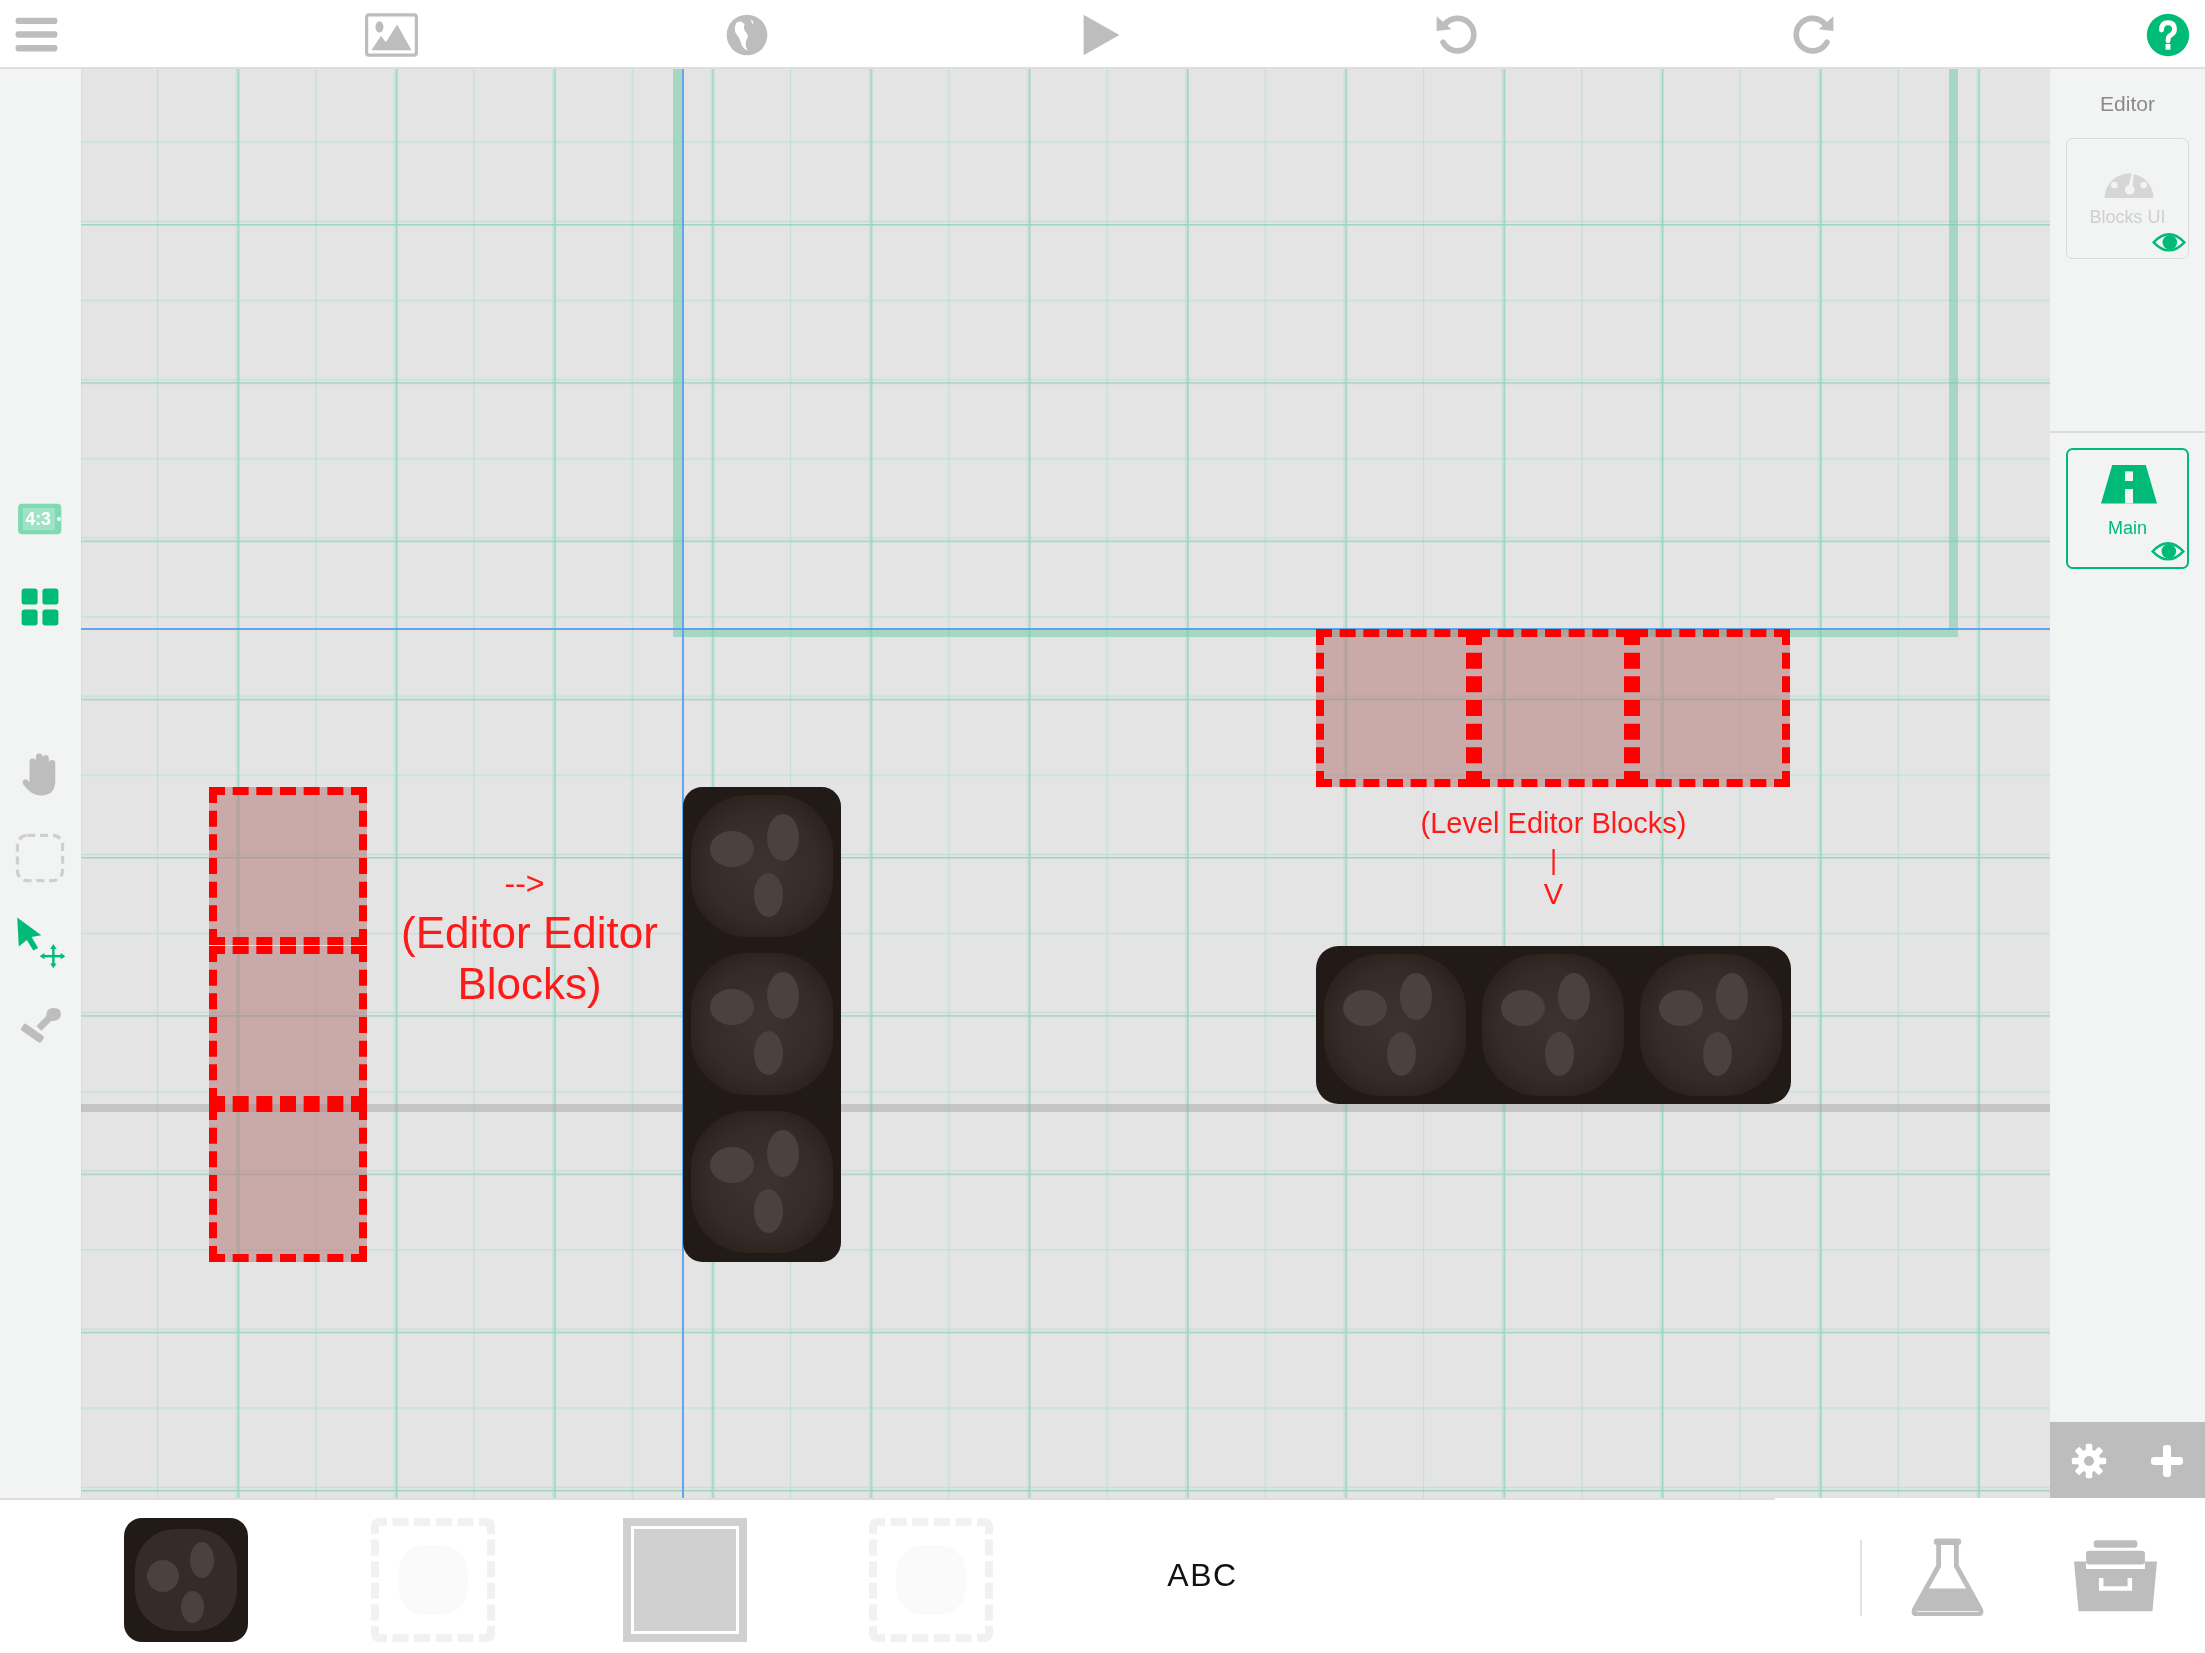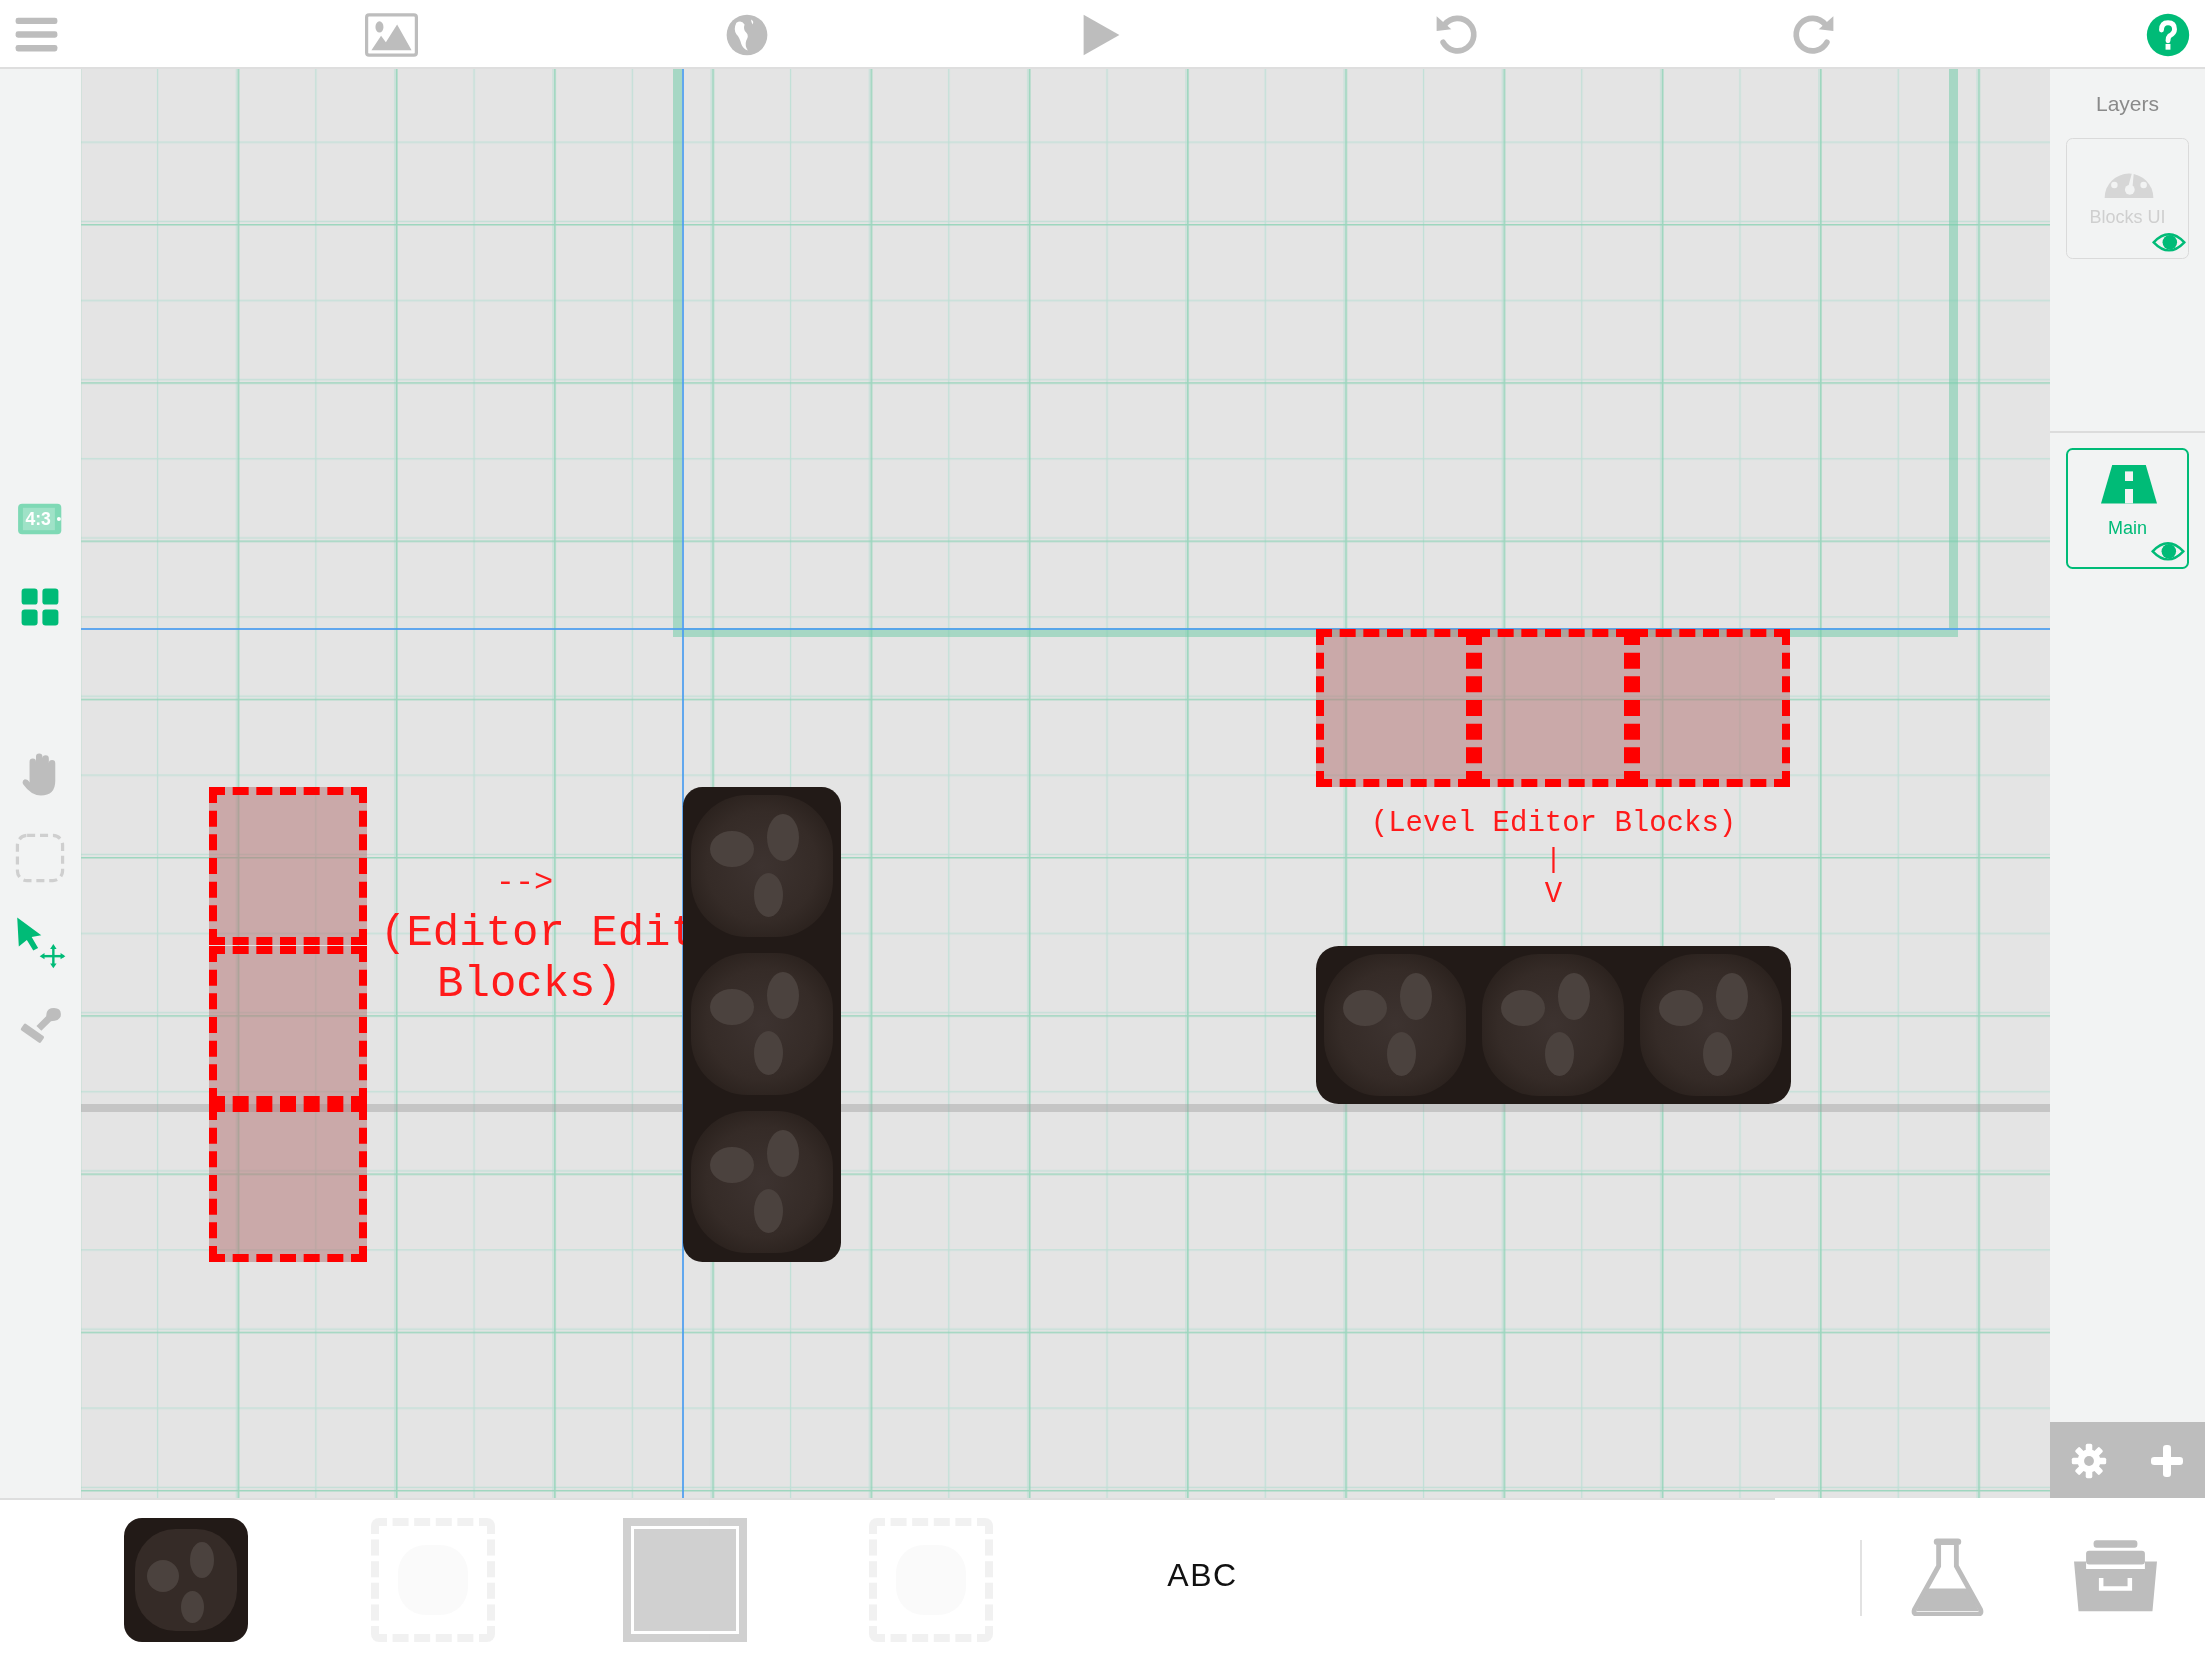--- a/index.html
+++ b/index.html
@@ -24,21 +24,21 @@
   .ground { position: absolute; height: 8px; background: rgba(160,160,160,0.45); }
 
   .ghost-cell { position: absolute; width: 158px; height: 158px; background: rgba(180, 120, 120, 0.55); }
   .ghost-cell::before { content: ""; position: absolute; inset: 0; border: 8px dashed #ff0000; }
 
   .rock-group { position: absolute; background: #221a17; overflow: hidden; }
   .rock-cell { position: absolute; width: 158px; height: 158px; }
   .rock-cell .inner { position: absolute; left: 8px; top: 8px; right: 8px; bottom: 8px; border-radius: 40%; background: radial-gradient(ellipse at 50% 50%, #3d3330 0%, #352b27 55%, #2a211d 80%, rgba(34,26,23,0) 100%); }
   .rock-cell .spot { position: absolute; background: #4b423e; border-radius: 50%; }
 
-  .note { position: absolute; color: #ff1a1a; font-family: Liberation Mono, monospace; text-align: center; line-height: 1.15; white-space: pre; font-weight: 300; }
+  .note { position: absolute; color: #ff1a1a; font-family: Liberation Sans, sans-serif; text-align: center; line-height: 1.15; white-space: pre; font-weight: 300; }
 
   
   .layers { position: absolute; left: 2050px; top: 69px; width: 155px; height: 1429px; background: #f2f3f3; z-index: 5; }
   .layers-title { position: absolute; top: 22.6px; left: 0; width: 155px; text-align: center; font-size: 21px; color: #8a8a8a; }
   .layer-card { position: absolute; left: 16px; width: 123px; height: 121px; border: 1.6px solid #dadada; border-radius: 6.5px; cursor: pointer; }
   .layer-card.active { border: 2.4px solid #00bb77; }
   .layer-card .lname { position: absolute; top: 68px; left: 0; width: 100%; text-align: center; font-size: 18px; color: #cfcfcf; }
   .layer-card.active .lname { color: #00bb77; }
   .layer-card .licon { position: absolute; left: 36px; top: 14.5px; }
   .layer-card .eye { position: absolute; right: 1.6px; bottom: 4.8px; cursor: pointer; }
@@ -232,21 +232,21 @@
       <div class="rock-cell" style="left:316px; top:0;">
         <div class="inner"></div>
         <div class="spot" style="left:27.4px; top:44px; width:44px; height:36px;"></div>
         <div class="spot" style="left:84px; top:27.4px; width:32px; height:47px;"></div>
         <div class="spot" style="left:71px; top:86px; width:29px; height:44px;"></div>
       </div>
     </div>
   </div>
 
   <div class="layers">
-    <div class="layers-title">Layers</div>
+    <div class="layers-title">Editor</div>
 
     <div class="layer-card" style="top:69px;">
       <svg class="licon" width="52" height="44" viewBox="0 0 64 54">
         <path d="M2 54 A30 30 0 0 1 62 54 Z" fill="#d6d6d6"></path>
         <circle cx="14" cy="38" r="4" fill="#f2f3f3"></circle>
           <circle cx="20" cy="22" r="4" fill="#f2f3f3"></circle>
         <circle cx="32" cy="14" r="4" fill="#f2f3f3"></circle>
           <circle cx="44" cy="22" r="4" fill="#f2f3f3"></circle>
         <circle cx="50" cy="38" r="4" fill="#f2f3f3"></circle>
         <polygon points="30,44 36,22 38,22 36,44" fill="#f2f3f3"></polygon>

